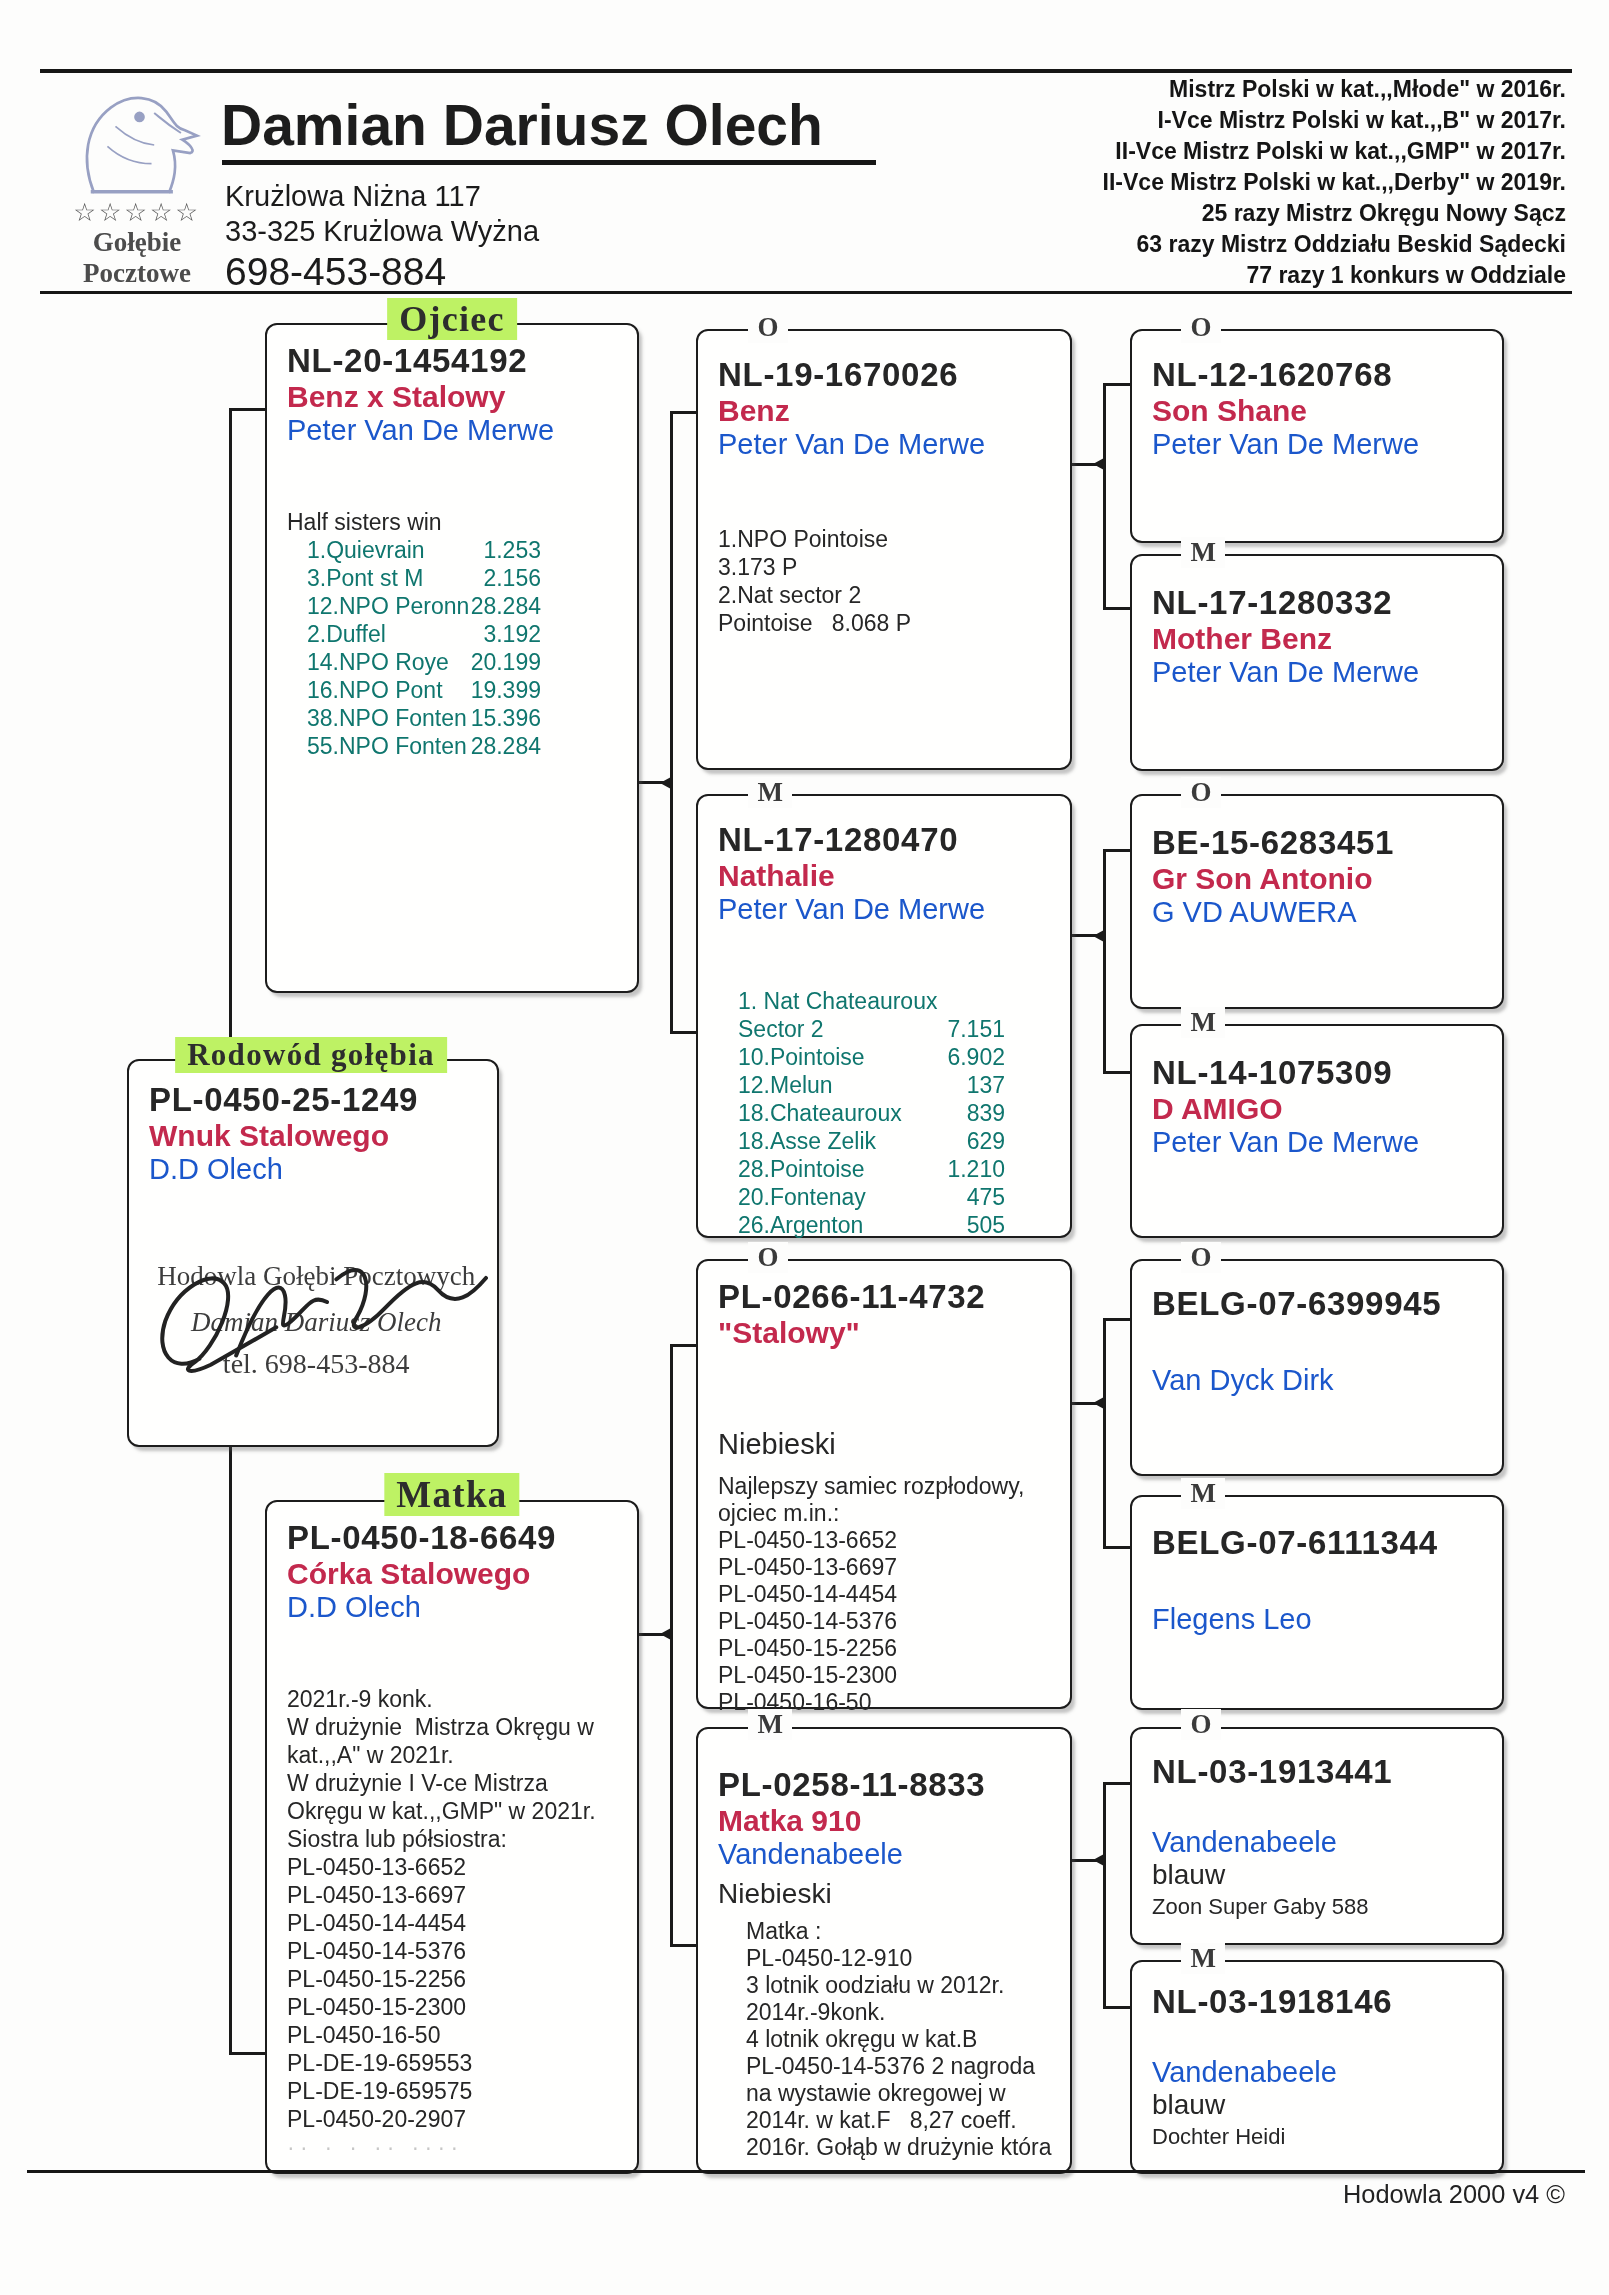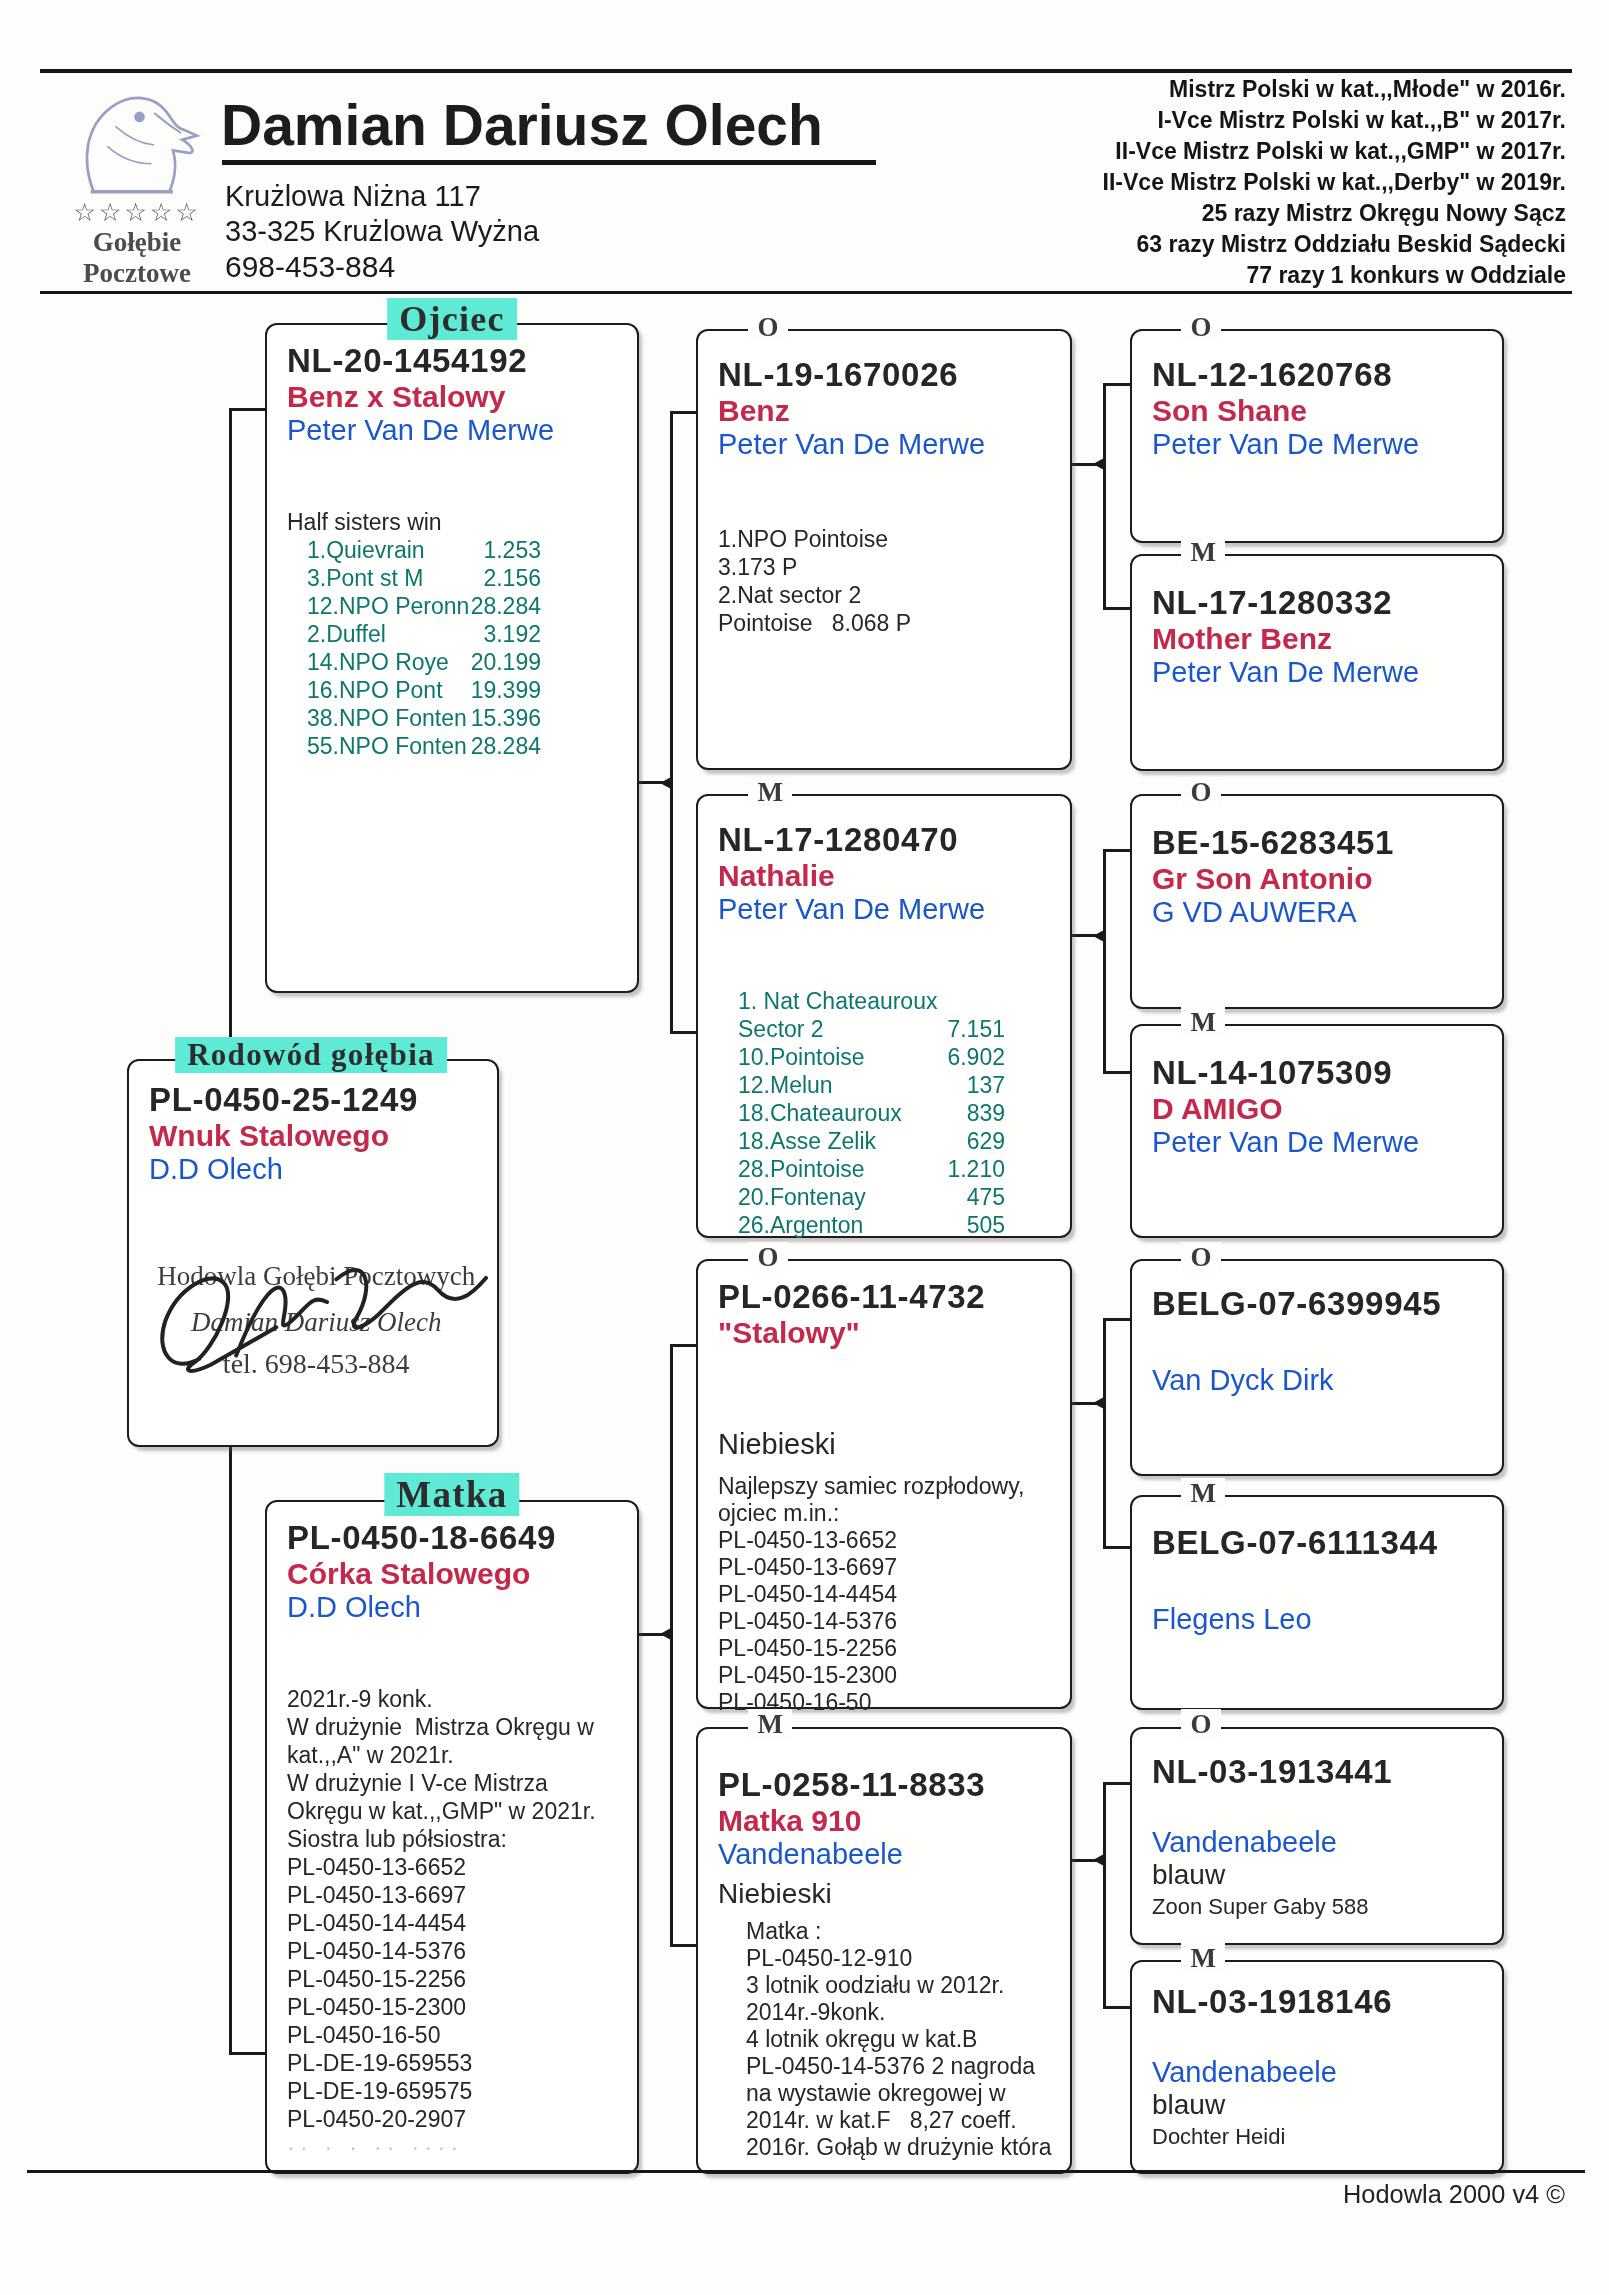--- a/index.html
+++ b/index.html
@@ -2,21 +2,21 @@
 <html style="font-size:10.7px"><head>
 <meta charset="utf-8">
 <style>
   html,body{margin:0;padding:0;background:#e8e8e8;}
   #page{position:relative;width:1610px;height:2295px;background:#fdfdfc;font-family:"Liberation Sans",sans-serif;color:#1b1b1b;overflow:hidden;}
   .abs{position:absolute;}
   .rule{position:absolute;background:#161616;}
   .line{position:absolute;background:#1a1a1a;}
   .arrow{position:absolute;width:0;height:0;border-top:6px solid transparent;border-bottom:6px solid transparent;border-right:11.4px solid #1a1a1a;}
   .box{position:absolute;background:#fffffe;border:2.7px solid #1c1c1c;border-radius:12px;box-shadow:4px 4.7px 3.3px -1.3px rgba(90,90,90,.35);}
-  .boxtitle{position:absolute;background:#5eead4;padding:0 12px;font-family:"Liberation Serif",serif;font-weight:bold;color:#2d2d2d;white-space:nowrap;}
+  .boxtitle{position:absolute;background:#bef264;padding:0 12px;font-family:"Liberation Serif",serif;font-weight:bold;color:#2d2d2d;white-space:nowrap;}
   .omlabel{position:absolute;background:#fdfdfc;padding:0 9.4px;font-family:"Liberation Serif",serif;font-weight:bold;font-size:27px;color:#3a3a3a;}
   .ring{font-size:33px;font-weight:bold;color:#262626;letter-spacing:0.7px;white-space:nowrap;}
   .pname{font-size:30px;font-weight:bold;color:#c3294d;white-space:nowrap;}
   .breeder{font-size:29px;color:#1b57cb;white-space:nowrap;}
   .body34{font-size:23px;line-height:28px;color:#262626;}
   .rrow{display:flex;justify-content:space-between;font-size:23px;line-height:28px;color:#0f766e;margin-left:20px;}
   .ln{white-space:pre;}
   .pad{padding-left:20px;padding-right:9.4px;}
   .hdr-ach{font-size:23px;line-height:31px;font-weight:bold;color:#151515;text-align:right;}
   .stamp{font-family:"Liberation Serif",serif;color:#3c3c3c;}
@@ -43,21 +43,21 @@
     </svg>
     <div style="text-align:center;font-size:25.4px;color:#5a5a5a;letter-spacing:2.7px;margin-top:-2.7px;">☆☆☆☆☆</div>
     <div style="text-align:center;font-family:'Liberation Serif',serif;font-weight:bold;font-size:27px;color:#4c4c4c;">Gołębie</div>
     <div style="text-align:center;font-family:'Liberation Serif',serif;font-weight:bold;font-size:27px;color:#4c4c4c;">Pocztowe</div>
   </div>
 
   <div class="abs" style="left:221px;top:92px;font-size:57px;font-weight:bold;color:#1d1d1d;white-space:nowrap;">Damian Dariusz Olech</div>
   <div class="rule" style="left:222px;top:160px;width:654px;height:4.7px;"></div>
   <div class="abs" style="left:225px;top:180px;font-size:29px;">Krużlowa Niżna 117</div>
   <div class="abs" style="left:225px;top:215px;font-size:29px;">33-325 Krużlowa Wyżna</div>
-  <div class="abs" style="left:225px;top:250px;font-size:30px;">698-453-884</div>
+  <div class="abs" style="left:225px;top:250px;font-size:39px;">698-453-884</div>
 
   <div class="abs hdr-ach" style="left:795px;top:74px;width:771px;">
     <div>
         <div class="ln">Mistrz Polski w kat.,,Młode" w 2016r.</div>
         <div class="ln">I-Vce Mistrz Polski w kat.,,B" w 2017r.</div>
         <div class="ln">II-Vce Mistrz Polski w kat.,,GMP" w 2017r.</div>
         <div class="ln">II-Vce Mistrz Polski w kat.,,Derby" w 2019r.</div>
         <div class="ln">25 razy Mistrz Okręgu Nowy Sącz</div>
         <div class="ln">63 razy Mistrz Oddziału Beskid Sądecki</div>
         <div class="ln">77 razy 1 konkurs w Oddziale</div>

